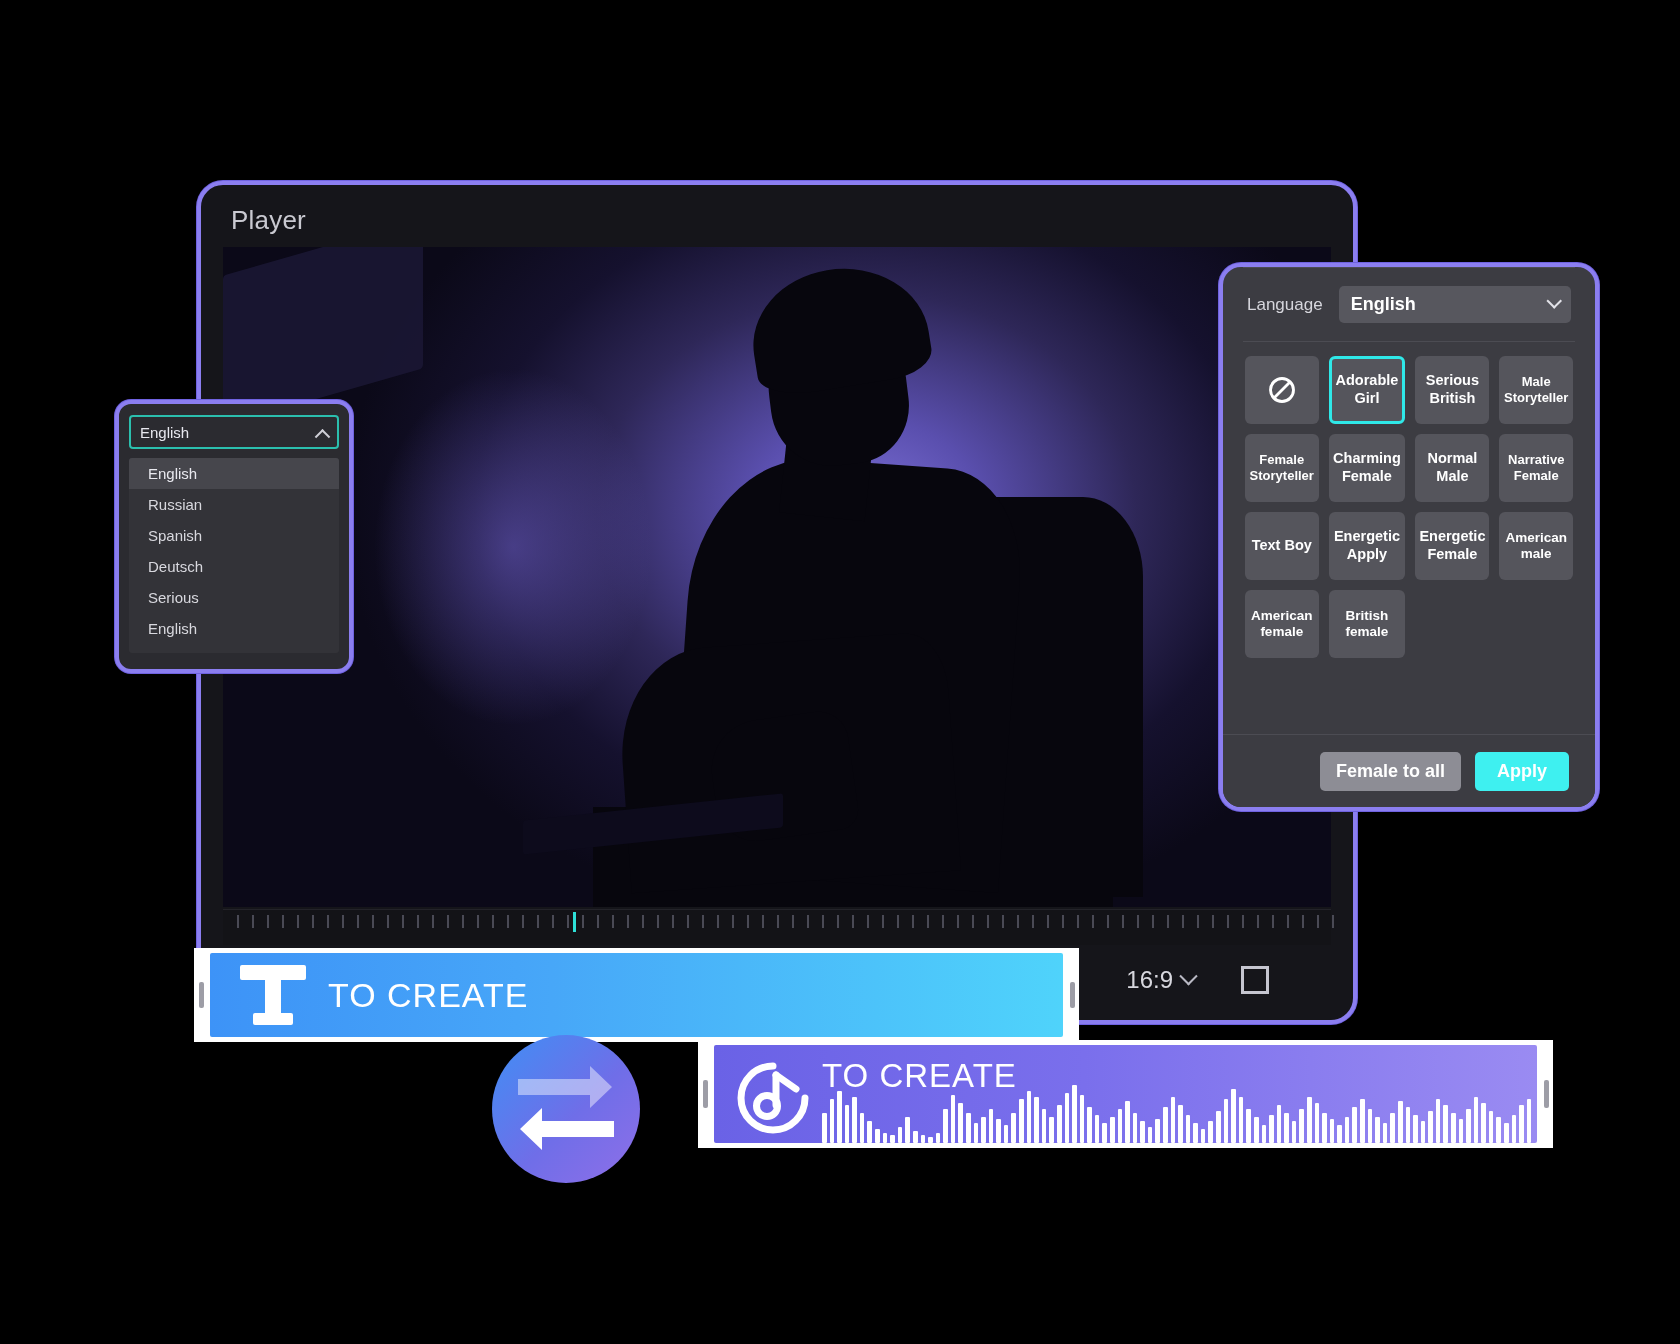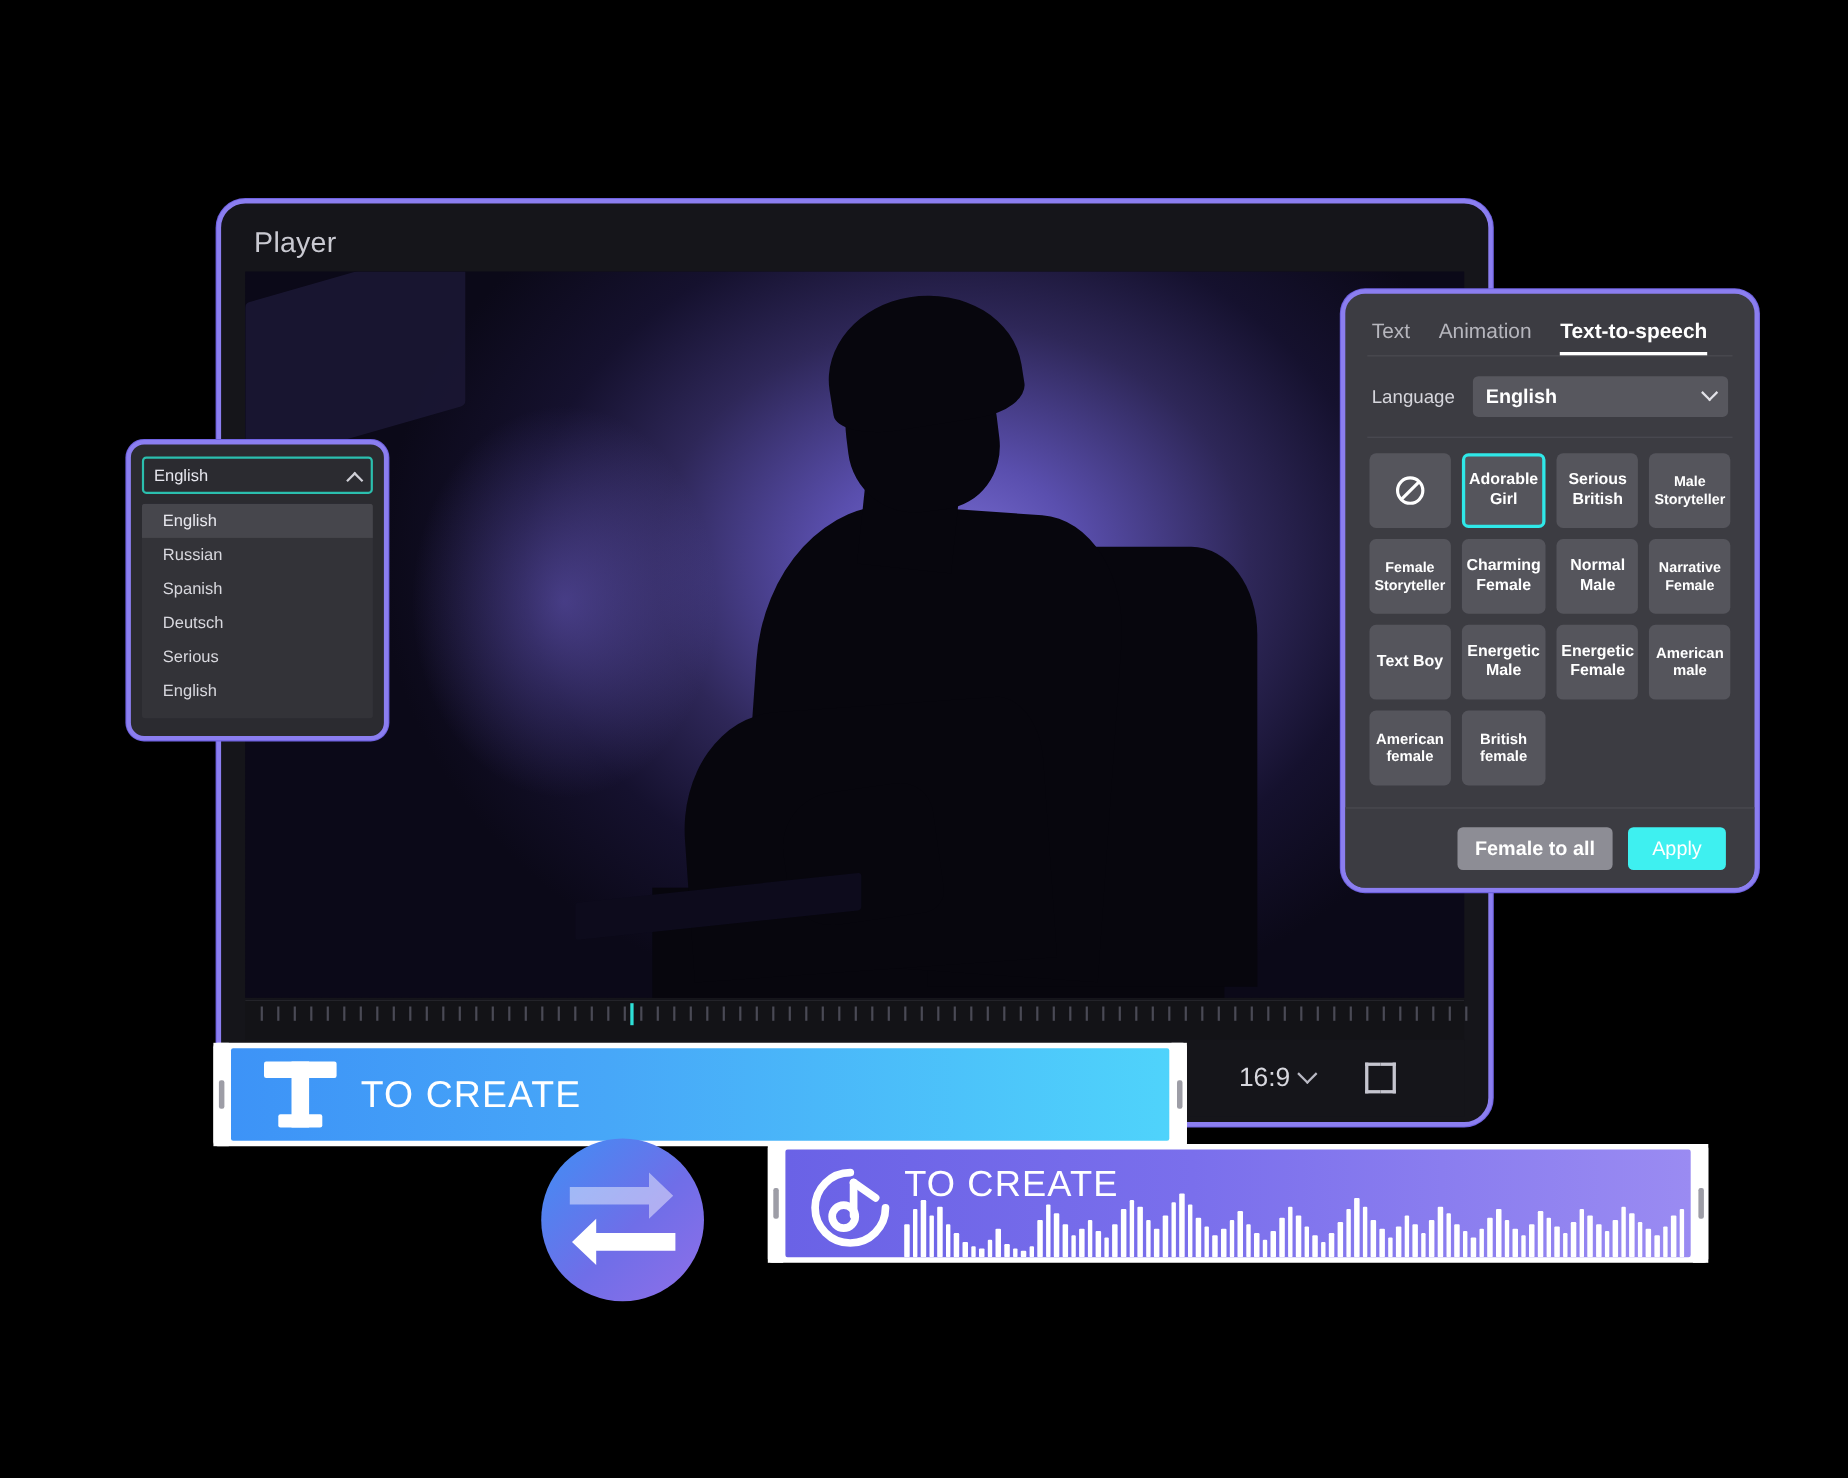--- a/index.html
+++ b/index.html
@@ -91,21 +91,21 @@
     padding:14px 22px 0 22px;}
   .voice-cell{height:68px;background:#55555c;border-radius:6px;display:flex;
     align-items:center;justify-content:center;text-align:center;
     color:#fff;font-size:14.5px;font-weight:bold;line-height:1.22;padding:0 4px;box-sizing:border-box;}
   .voice-cell.selected{border:3px solid #2fe8e8;background:#55555c;}
   #tts-footer{position:absolute;left:0;right:0;bottom:0;height:72px;background:#3c3c42;
     border-top:1px solid #4c4c53;display:flex;align-items:center;justify-content:flex-end;
     gap:14px;padding-right:26px;}
   #apply-all-btn{background:#8d8d95;color:#fff;font-weight:bold;font-size:18px;
     padding:9px 16px;border-radius:5px;}
-  #apply-btn{background:#3ef0f0;color:#fff;font-weight:normal;font-size:18px;
+  #apply-btn{background:#3ef0f0;color:#fff;font-weight:bold;font-size:18px;
     padding:9px 22px;border-radius:5px;}
 
   
   #lang-dropdown{
     position:absolute; left:115px; top:400px; width:230px; height:265px;
     background:#2b2b30; border-radius:16px; border:4px solid #8b7ef0;
     box-shadow:0 0 0 1px #6f62e0; overflow:hidden;
   }
   #lang-dd-field{margin:11px 10px 0 10px;height:30px;border:2px solid #2bbfae;border-radius:4px;
     display:flex;align-items:center;justify-content:space-between;padding:0 9px;
@@ -262,25 +262,20 @@
     <div id="fullscreen-btn">
       <i></i>
         <i></i>
         <i></i>
         <i></i>
     </div>
   </div>
 </div>
 
 <div id="tts-panel">
-  <div id="tts-tabs">
-    <div class="tts-tab">Text</div>
-    <div class="tts-tab">Animation</div>
-    <div class="tts-tab active">Text-to-speech</div>
-  </div>
   <div id="tts-tabs-divider"></div>
 
   <div id="lang-row">
     <div id="lang-label">Language</div>
     <div id="lang-select">
       <span>English</span>
       <span class="chev-s"></span>
     </div>
   </div>
   <div id="voice-divider"></div>
@@ -293,21 +288,21 @@
       </svg>
     </div>
     <div class="voice-cell selected">Adorable Girl</div>
     <div class="voice-cell">Serious British</div>
     <div class="voice-cell" style="font-size:13px">Male Storyteller</div>
     <div class="voice-cell" style="font-size:13px">Female Storyteller</div>
     <div class="voice-cell">Charming Female</div>
     <div class="voice-cell">Normal Male</div>
     <div class="voice-cell" style="font-size:13px">Narrative Female</div>
     <div class="voice-cell">Text Boy</div>
-    <div class="voice-cell">Energetic Male</div>
+    <div class="voice-cell">Energetic Apply</div>
     <div class="voice-cell">Energetic Female</div>
     <div class="voice-cell" style="font-size:13.5px">American male</div>
     <div class="voice-cell" style="font-size:13.5px">American female</div>
     <div class="voice-cell" style="font-size:13.5px">British female</div>
   </div>
 
   <div id="tts-footer">
     <div id="apply-all-btn">Female to all</div>
     <div id="apply-btn">Apply</div>
   </div>

